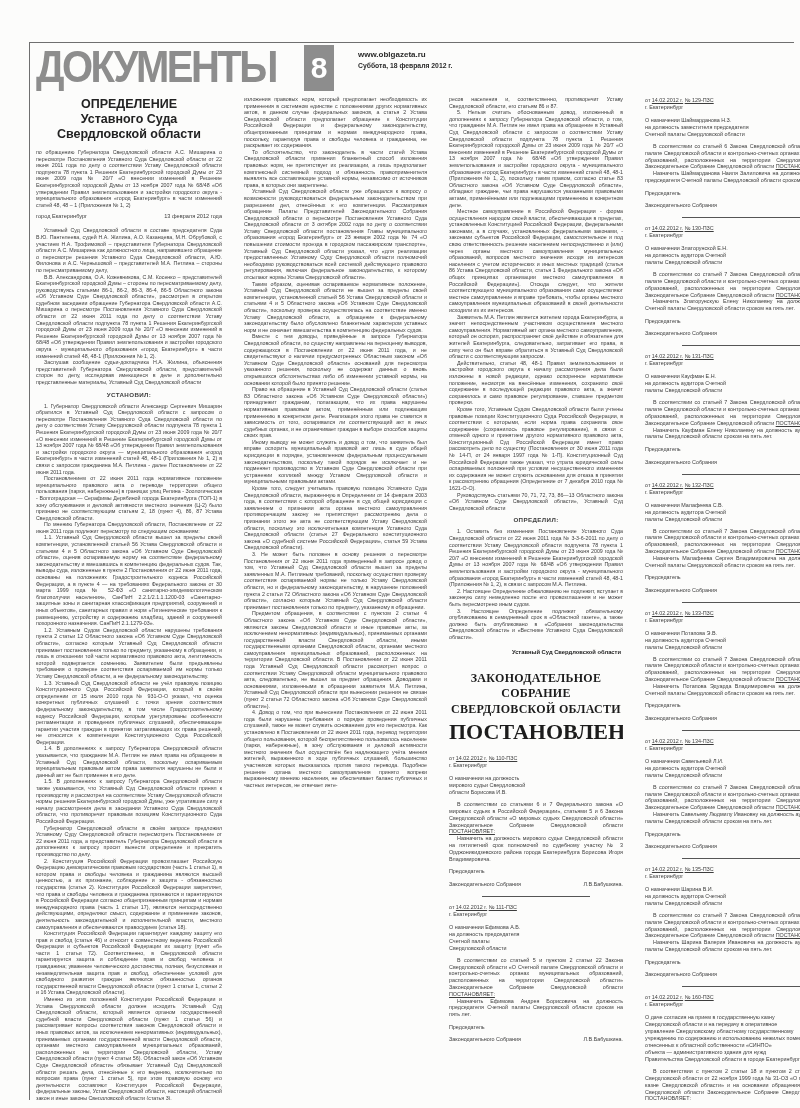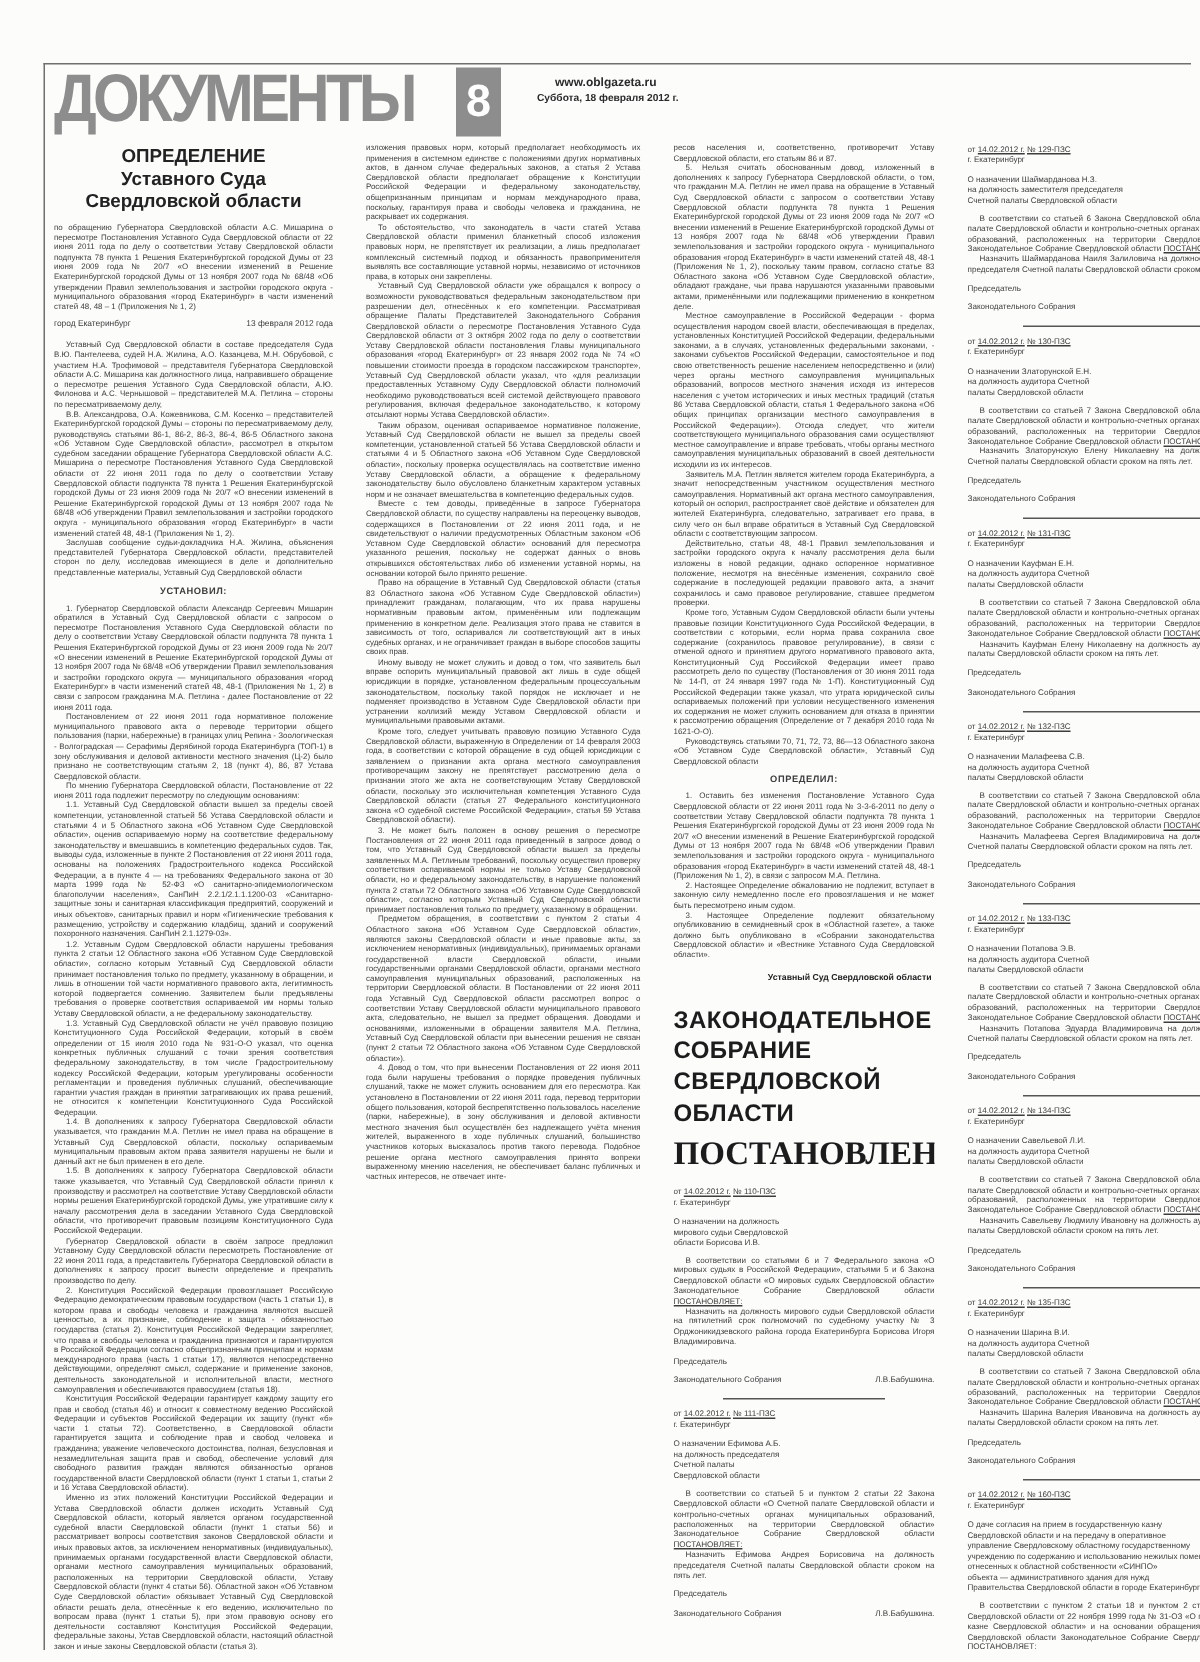--- a/index.html
+++ b/index.html
@@ -10,36 +10,36 @@
 
   .mast{position:absolute;left:36px;top:45px;right:8px;display:flex;align-items:flex-start;}
   .mast-title{width:196px;font-size:40px;font-weight:bold;color:#8d8d8d;letter-spacing:-2.5px;
               line-height:.95;transform:scaleY(1.12);transform-origin:top left;white-space:nowrap;}
   .mast-notice{width:322px;margin-left:12px;font-size:8.2px;line-height:11.5px;font-weight:bold;
                color:#262626;padding-top:1px;}
   .pagebox{margin-left:72px;width:30px;height:46px;background:#8d8d8d;color:#fff;display:flex;
            align-items:center;justify-content:center;font-size:30px;font-weight:bold;flex:none;}
   .gaz{margin-left:24px;padding-top:2px;}
   .gaz-name{font-family:"Liberation Serif",serif;font-weight:bold;font-size:13.5px;color:#1a1a1a;letter-spacing:.3px;}
-  .gaz-site{font-size:8px;font-weight:bold;margin-top:3px;color:#2a2a2a;margin-left:12px;}
+  .gaz-site{font-size:8px;font-weight:bold;margin-top:3px;color:#2a2a2a;}
   .gaz-date{font-size:6.8px;font-weight:bold;margin-top:3px;color:#2a2a2a;}
 
   .cols{position:absolute;left:36px;top:96px;display:flex;gap:22px;}
   .col{height:1004px;overflow:hidden;}
   .c1{width:186px;} .c2{width:183px;} .c3{width:174px;} .c4{width:196px;}
 
   .headline{font-size:12.5px;line-height:1.2;text-align:center;font-weight:bold;color:#222;margin:1px 0 7px;}
   .lede{font-size:5.3px;line-height:6.6px;text-align:justify;margin:0 0 4px;}
   .dateline{display:flex;justify-content:space-between;font-size:5.6px;margin:5px 0 8px;}
   .bp{font-size:5.3px;line-height:6.6px;text-align:justify;text-indent:8px;margin:0;}
   [data-cont] .bp:first-child{text-indent:0;}
   .chead{font-size:6.2px;font-weight:bold;text-align:center;margin:5px 0;letter-spacing:.4px;}
   .signoff{font-size:5.8px;font-weight:bold;text-align:right;margin:8px 2px 16px 0;color:#222;}
 
-  .zaks1{font-family:Liberation Sans, sans-serif;font-size:16px;font-weight:bold;text-align:left;
+  .zaks1{font-family:Liberation Serif, serif;font-size:12px;font-weight:bold;text-align:center;
          line-height:1.3;color:#1c1c1c;letter-spacing:.3px;}
   .zaks2{font-family:"Liberation Serif",serif;font-size:22px;font-weight:bold;text-align:center;
          margin:2px 0 10px;color:#1c1c1c;}
 
   .decree{margin-top:1px;}
   .dline,.dcity{font-size:5.4px;line-height:7px;margin:0;}
   .u{text-decoration:underline;}
   .dtitle{margin:6px 0 5px;font-size:5.4px;line-height:7px;}
   .dbody{font-size:5.4px;line-height:6.8px;text-align:justify;text-indent:8px;margin:0;}
   .sig{margin-top:6px;font-size:5.4px;line-height:7px;}

